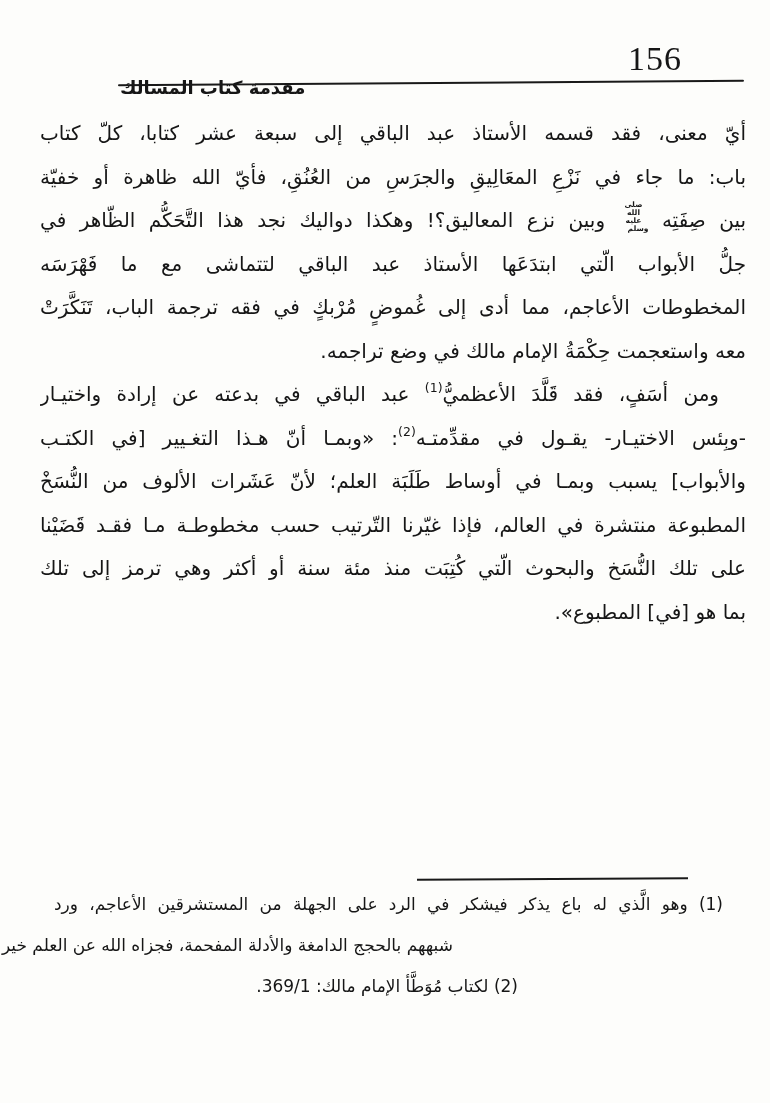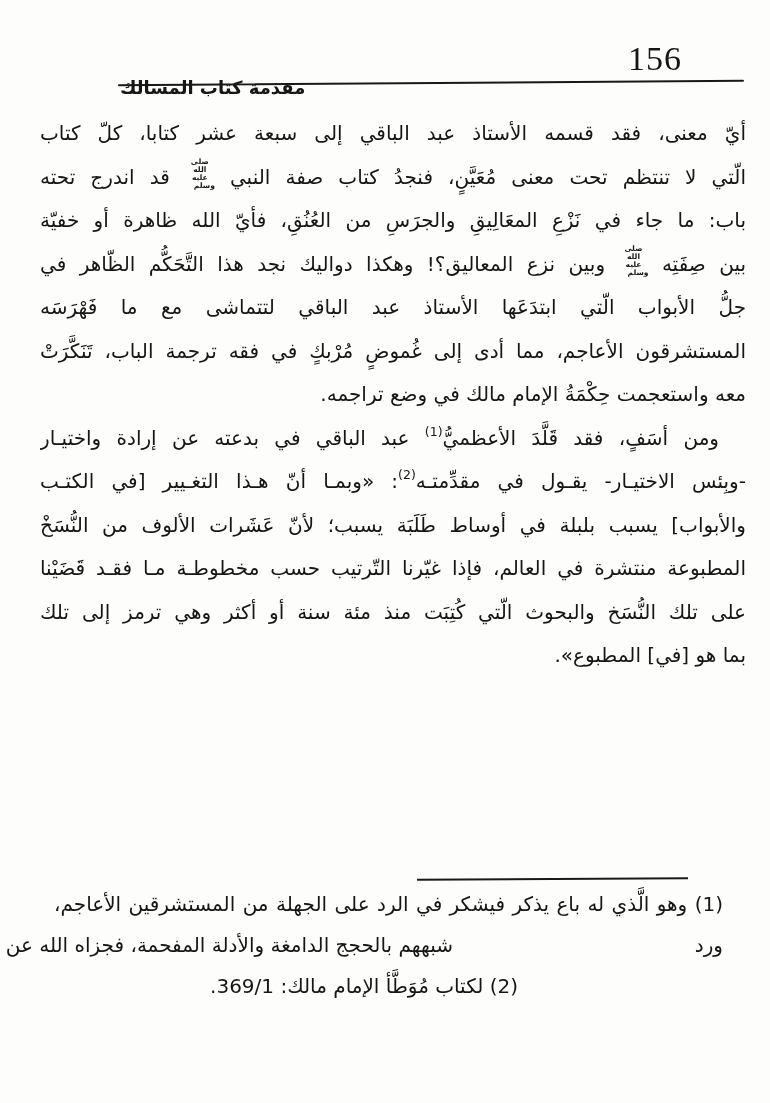--- a/index.html
+++ b/index.html
@@ -95,21 +95,21 @@
     height: 2.2px;
     background: #191919;
     transform: rotate(-0.3deg);
   }
   .footnotes {
     position: absolute;
     top: 884px;
     left: 40px;
     width: 706px;
     direction: rtl;
-    font-size: 20px;
+    font-size: 17px;
   }
   .footnote-line {
     height: 41px;
     line-height: 41px;
     overflow: visible;
     white-space: nowrap;
   }
   .footnote-line.fn-0 {
     padding-right: 23px;
     padding-left: 14px;
@@ -127,29 +127,28 @@
 <div class="page">
 
   <div class="header-title">مقدمة كتاب المسالك</div>
 
   <div class="page-number">156</div>
 
   <div class="header-rule"></div>
 
   <div class="body-text">
       <div class="body-line "><span class="seg-n">أيّ معنى، فقد قسمه الأستاذ عبد الباقي إلى سبعة عشر كتابا، كلّ كتاب</span></div>
-      <div class="body-line "><span class="seg-n">الّتي لا تنتظم تحت معنى مُعَيَّنٍ، فنجدُ كتاب صفة النبي </span><span class="seg-saw">صلى الله عليه وسلم</span><span class="seg-n"> قد اندرج تحته</span></div>
       <div class="body-line "><span class="seg-n">باب: ما جاء في نَزْعِ المعَالِيقِ والجرَسِ من العُنُقِ، فأيّ الله ظاهرة أو خفيّة</span></div>
       <div class="body-line "><span class="seg-n">بين صِفَتِه </span><span class="seg-saw">صلى الله عليه وسلم</span><span class="seg-n"> وبين نزع المعاليق؟! وهكذا دواليك نجد هذا التَّحَكُّم الظّاهر في</span></div>
       <div class="body-line "><span class="seg-n">جلُّ الأبواب الّتي ابتدَعَها الأستاذ عبد الباقي لتتماشى مع ما فَهْرَسَه</span></div>
-      <div class="body-line "><span class="seg-n">المستشرقون الأعاجم، مما أدى إلى غُموضٍ مُرْبكٍ في فقه ترجمة الباب، تَنَكَّرَتْ</span></div>
+      <div class="body-line "><span class="seg-n">المخطوطات الأعاجم، مما أدى إلى غُموضٍ مُرْبكٍ في فقه ترجمة الباب، تَنَكَّرَتْ</span></div>
       <div class="body-line para-end"><span class="seg-n">معه واستعجمت حِكْمَةُ الإمام مالك في وضع تراجمه.</span></div>
       <div class="body-line indent"><span class="seg-n">ومن أسَفٍ، فقد قَلَّدَ الأعظميُّ</span><span class="seg-sup">(1)</span><span class="seg-n"> عبد الباقي في بدعته عن إرادة واختيـار</span></div>
       <div class="body-line "><span class="seg-n">-وبِئس الاختيـار- يقـول في مقدِّمتـه</span><span class="seg-sup">(2)</span><span class="seg-n">: «وبمـا أنّ هـذا التغـيير [في الكتـب</span></div>
-      <div class="body-line "><span class="seg-n">والأبواب] يسبب بلبلة في أوساط طَلَبَة يسبب؛ لأنّ عَشَرات الألوف من النُّسَخْ</span></div>
+      <div class="body-line "><span class="seg-n">والأبواب] يسبب وبمـا في أوساط طَلَبَة العلم؛ لأنّ عَشَرات الألوف من النُّسَخْ</span></div>
       <div class="body-line "><span class="seg-n">المطبوعة منتشرة في العالم، فإذا غيّرنا التّرتيب حسب مخطوطـة مـا فقـد قَضَيْنا</span></div>
       <div class="body-line "><span class="seg-n">على تلك النُّسَخ والبحوث الّتي كُتِبَت منذ مئة سنة أو أكثر وهي ترمز إلى تلك</span></div>
       <div class="body-line para-end"><span class="seg-n">بما هو [في] المطبوع».</span></div>
     </div>
 
   <div class="footnote-rule"></div>
 
   <div class="footnotes">
       <div class="footnote-line fn-0"><span class="seg-n">(1) وهو الَّذي له باع يذكر فيشكر في الرد على الجهلة من المستشرقين الأعاجم، ورد</span></div>
       <div class="footnote-line fn-1"><span class="seg-n">شبههم بالحجج الدامغة والأدلة المفحمة، فجزاه الله عن العلم خير الجزاء.</span></div>

